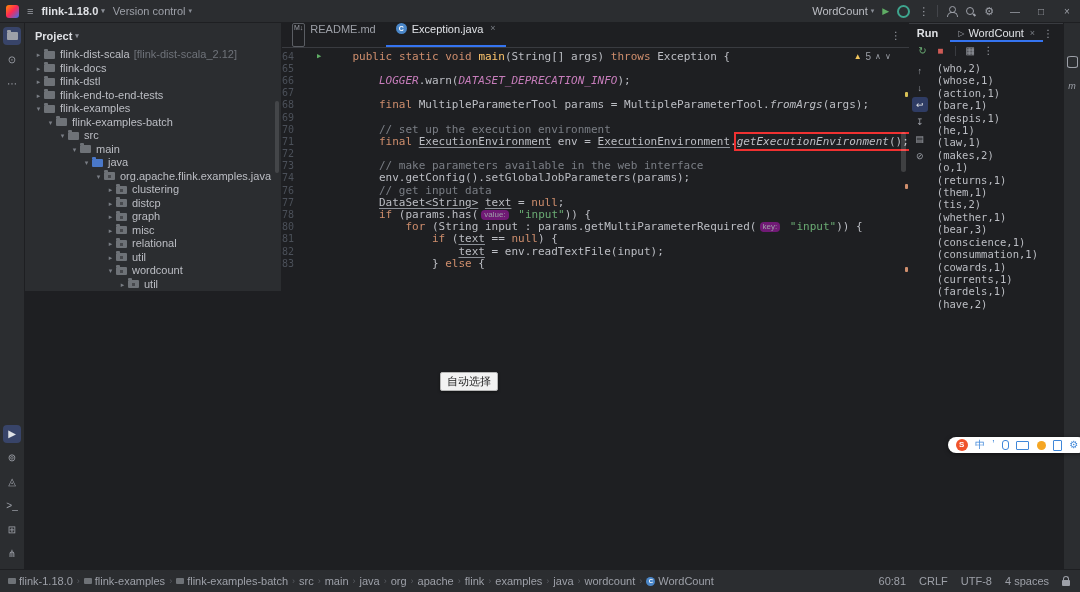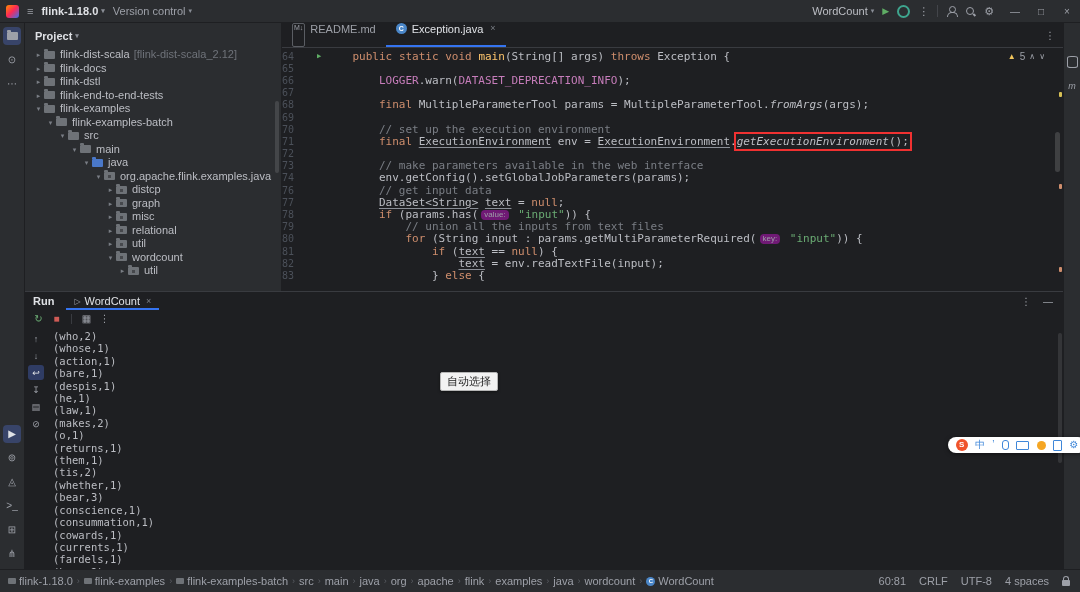--- a/index.html
+++ b/index.html
@@ -40,21 +40,21 @@
              color:#9da0a8;font-size:10px;line-height:1;cursor:default}
   .strip-btn.active{background:rgba(90,130,255,.28);color:#dfe1e5}
   .shape-folder{width:11px;height:8px;background:#9da0a8;border-radius:1px;position:relative;display:block}
   .shape-folder::before{content:"";position:absolute;top:-2px;left:0;width:4px;height:2px;background:inherit;border-radius:1px 1px 0 0}
   .shape-db{width:9px;height:10px;border:1px solid #9da0a8;border-radius:4px/2px;display:block}
 
   .right-strip{width:16px;flex:none;background:#2b2d30;border-left:1px solid #1e1f22;
                display:flex;flex-direction:column;align-items:center;gap:10px;padding-top:32px}
   .right-strip .strip-btn{width:14px;height:14px;font-size:9px;font-style:italic}
 
-  .content{flex:1;display:flex;flex-direction:column;min-width:0}
+  .content{flex:1;display:flex;flex-direction:row;min-width:0}
   .upper{height:268px;flex:none;display:flex;min-height:0}
 
   
   .project-panel{width:256px;flex:none;background:#2b2d30;border-right:1px solid #1e1f22;position:relative;overflow:hidden}
   .pp-header{height:25px;display:flex;align-items:center;padding:0 10px;color:#dfe1e5;font-size:11px;font-weight:bold}
   .tree{font-size:11px;line-height:13.5px}
   .tree-row{height:13.5px;display:flex;align-items:center;white-space:nowrap;cursor:default}
   .tree-chevron{width:11px;flex:none;text-align:center;color:#7a7e85;font-size:7px}
   .tree-icon{flex:none;margin-right:5px}
   .icon-module,.icon-folder,.icon-folder-src,.icon-package{width:11px;height:8px;background:#6e7277;border-radius:1px;position:relative;display:block}
@@ -81,21 +81,21 @@
   .code-line{height:12.2px;display:flex;align-items:center;white-space:pre}
   .ln{width:30px;flex:none;text-align:left;color:#4b5059;font-size:10px}
   .gslot{width:14px;flex:none;display:flex;justify-content:center}
   .run-gutter-icon{color:#5fad65;font-size:7px;line-height:1;cursor:pointer}
   .ltext{white-space:pre}
   .tok-k{color:#cf8e6d}
   .tok-p{color:#bcbec4}
   .tok-s{color:#6aab73}
   .tok-c{color:#7a7e85}
   .tok-m{color:#ffc66d}
-  .tok-f{color:#c77dbb;}
+  .tok-f{color:#c77dbb;font-style:italic}
   .tok-i{color:#bcbec4;font-style:italic}
   .tok-u{color:#bcbec4;text-decoration:underline;text-decoration-color:#8a8e96;text-underline-offset:2px}
   .tok-h{display:inline-block;background:#701a75;color:#9da0a8;border-radius:4px;font-size:8px;line-height:10px;
          padding:0 3px;margin:0 3px;font-family:"Liberation Sans",sans-serif;transform:translateY(-1px)}
   .red-box{outline:2px solid #f03131;outline-offset:1px}
   .inspection-widget{position:absolute;top:3px;right:18px;display:flex;align-items:center;gap:4px;
                      font-size:10px;color:#9da0a8;font-family:"Liberation Sans",sans-serif}
   .warn-tri{color:#f2c55c;font-size:8px}
   .chev-sm{font-size:8px;color:#9da0a8}
   .editor-scrollbar{position:absolute;right:3px;top:84px;width:5px;height:40px;background:rgba(255,255,255,.15);border-radius:3px}
@@ -268,20 +268,25 @@
                 <span class="tree-label">java</span>
               </div>
               <div class="tree-row" style="padding-left: 68px;">
                 <span class="tree-chevron">▾</span>
                 <span class="tree-icon icon-package"></span>
                 <span class="tree-label">org.apache.flink.examples.java</span>
               </div>
               <div class="tree-row" style="padding-left: 80px;">
                 <span class="tree-chevron">▸</span>
                 <span class="tree-icon icon-package"></span>
+                <span class="tree-label">clustering</span>
+              </div>
+              <div class="tree-row" style="padding-left: 80px;">
+                <span class="tree-chevron">▸</span>
+                <span class="tree-icon icon-package"></span>
                 <span class="tree-label">distcp</span>
               </div>
               <div class="tree-row" style="padding-left: 80px;">
                 <span class="tree-chevron">▸</span>
                 <span class="tree-icon icon-package"></span>
                 <span class="tree-label">graph</span>
               </div>
               <div class="tree-row" style="padding-left: 80px;">
                 <span class="tree-chevron">▸</span>
                 <span class="tree-icon icon-package"></span>
@@ -333,21 +338,20 @@
                 <div class="code-line"><span class="ln">68</span><span class="gslot"></span><span class="ltext"><span class="tok-p">        </span><span class="tok-k">final</span><span class="tok-p"> MultipleParameterTool params = MultipleParameterTool.</span><span class="tok-i">fromArgs</span><span class="tok-p">(args);</span></span></div>
                 <div class="code-line"><span class="ln">69</span><span class="gslot"></span><span class="ltext"></span></div>
                 <div class="code-line"><span class="ln">70</span><span class="gslot"></span><span class="ltext"><span class="tok-p">        </span><span class="tok-c">// set up the execution environment</span></span></div>
                 <div class="code-line"><span class="ln">71</span><span class="gslot"></span><span class="ltext"><span class="tok-p">        </span><span class="tok-k">final</span><span class="tok-p"> </span><span class="tok-u">ExecutionEnvironment</span><span class="tok-p"> env = </span><span class="tok-u">ExecutionEnvironment</span><span class="tok-p">.</span><span class="red-box"><span class="tok-i">getExecutionEnvironment</span><span class="tok-p">();</span></span></span></div>
                 <div class="code-line"><span class="ln">72</span><span class="gslot"></span><span class="ltext"></span></div>
                 <div class="code-line"><span class="ln">73</span><span class="gslot"></span><span class="ltext"><span class="tok-p">        </span><span class="tok-c">// make parameters available in the web interface</span></span></div>
                 <div class="code-line"><span class="ln">74</span><span class="gslot"></span><span class="ltext"><span class="tok-p">        </span><span class="tok-p">env.getConfig().setGlobalJobParameters(params);</span></span></div>
                 <div class="code-line"><span class="ln">76</span><span class="gslot"></span><span class="ltext"><span class="tok-p">        </span><span class="tok-c">// get input data</span></span></div>
                 <div class="code-line"><span class="ln">77</span><span class="gslot"></span><span class="ltext"><span class="tok-p">        </span><span class="tok-u">DataSet&lt;String&gt;</span><span class="tok-p"> </span><span class="tok-u">text</span><span class="tok-p"> = </span><span class="tok-k">null</span><span class="tok-p">;</span></span></div>
                 <div class="code-line"><span class="ln">78</span><span class="gslot"></span><span class="ltext"><span class="tok-p">        </span><span class="tok-k">if</span><span class="tok-p"> (params.has(</span><span class="tok-h">value:</span><span class="tok-p"> </span><span class="tok-s">"input"</span><span class="tok-p">)) {</span></span></div>
-                <div class="code-line"><span class="ln">79</span><span class="gslot"></span><span class="ltext"><span class="tok-p">            </span><span class="tok-c">// union all the inputs from text files</span></span></div>
                 <div class="code-line"><span class="ln">80</span><span class="gslot"></span><span class="ltext"><span class="tok-p">            </span><span class="tok-k">for</span><span class="tok-p"> (String input : params.getMultiParameterRequired(</span><span class="tok-h">key:</span><span class="tok-p"> </span><span class="tok-s">"input"</span><span class="tok-p">)) {</span></span></div>
                 <div class="code-line"><span class="ln">81</span><span class="gslot"></span><span class="ltext"><span class="tok-p">                </span><span class="tok-k">if</span><span class="tok-p"> (</span><span class="tok-u">text</span><span class="tok-p"> == </span><span class="tok-k">null</span><span class="tok-p">) {</span></span></div>
                 <div class="code-line"><span class="ln">82</span><span class="gslot"></span><span class="ltext"><span class="tok-p">                    </span><span class="tok-u">text</span><span class="tok-p"> = env.readTextFile(input);</span></span></div>
                 <div class="code-line"><span class="ln">83</span><span class="gslot"></span><span class="ltext"><span class="tok-p">                </span><span class="tok-p">} </span><span class="tok-k">else</span><span class="tok-p"> {</span></span></div>
               </div>
             <div class="inspection-widget">
               <span class="warn-tri">▲</span>
               <span>5</span>
               <span class="chev-sm">∧</span>
               <span class="chev-sm">∨</span>

